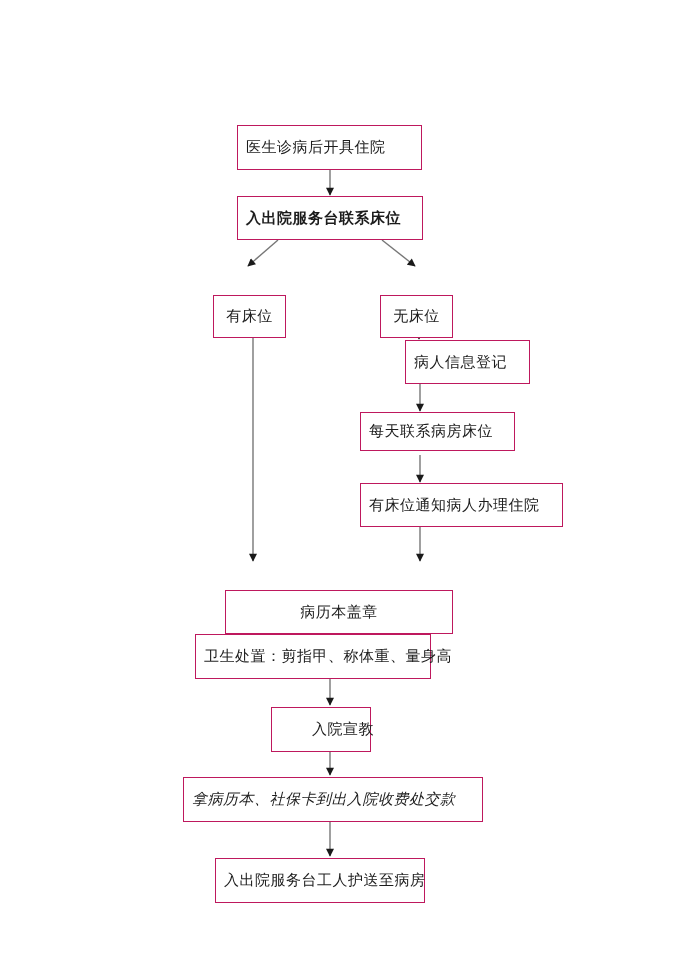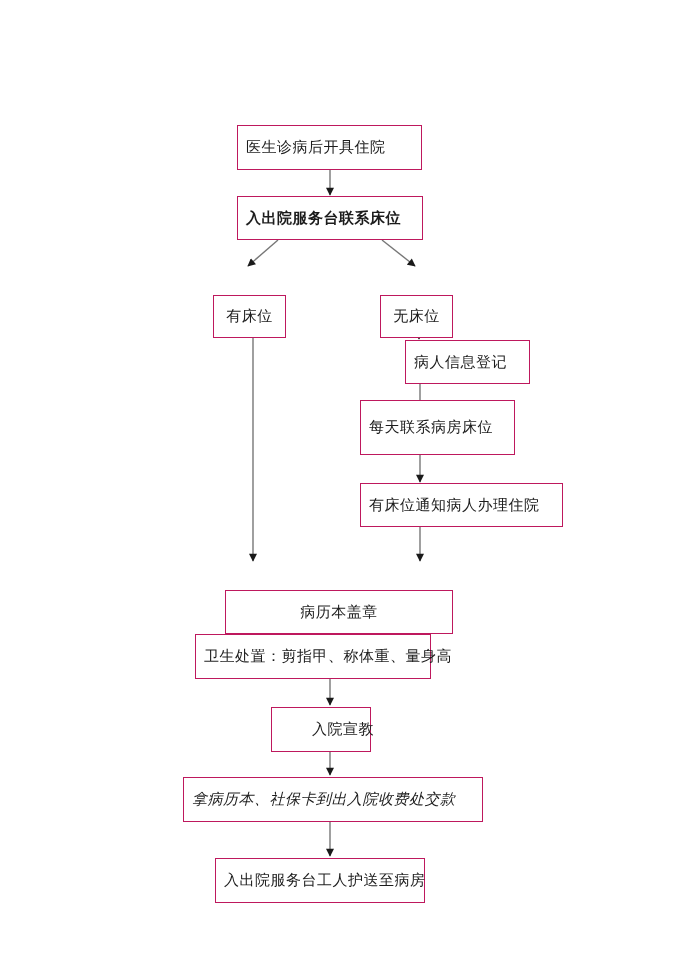--- a/index.html
+++ b/index.html
@@ -55,21 +55,21 @@
     padding-left: 0;
     padding-right: 0;
     margin-top: 27px;
   }
   
   #n1  { left: 237px; top: 125px; width: 185px; height: 45px; }
   #n2  { left: 237px; top: 196px; width: 186px; height: 44px; font-weight: bold; }
   #n3  { left: 213px; top: 268px; width: 73px;  height: 43px; }
   #n4  { left: 380px; top: 268px; width: 73px;  height: 43px; }
   #n5  { left: 360px; top: 340px; width: 125px; height: 44px; margin-left: 45px; }
-  #n6  { left: 360px; top: 400px; width: 155px; height: 55px; }
+  #n6  { left: 360px; top: 412px; width: 155px; height: 39px; }
   #n7  { left: 360px; top: 483px; width: 203px; height: 44px; }
   #n8  { left: 225px; top: 563px; width: 228px; height: 44px; }
   #n9  { left: 195px; top: 634px; width: 236px; height: 45px; }
   #n10 { left: 271px; top: 707px; width: 100px;  height: 45px; padding-left: 40px; }
   #n11 { left: 183px; top: 777px; width: 300px; height: 45px; font-style: italic; }
   #n12 { left: 215px; top: 858px; width: 210px; height: 45px; }
 </style>
 </head>
 <body>
 

